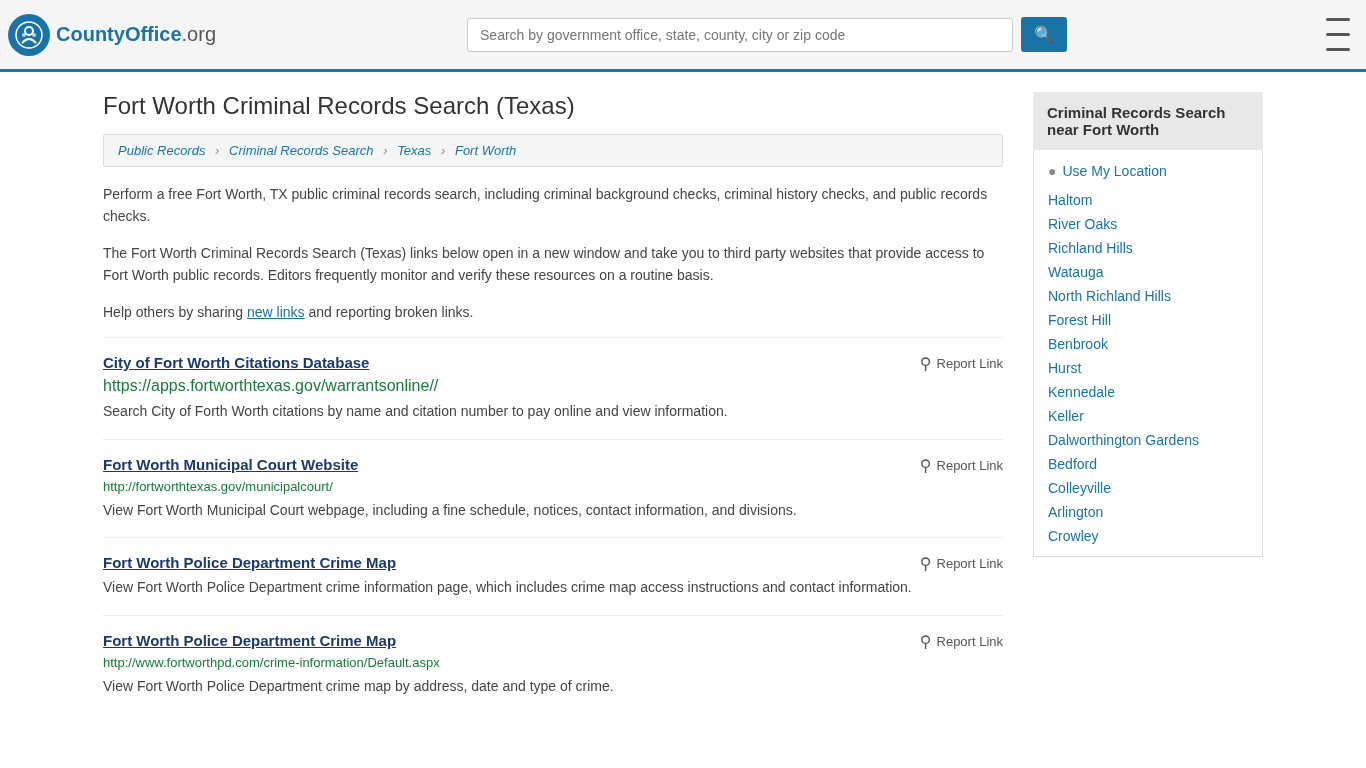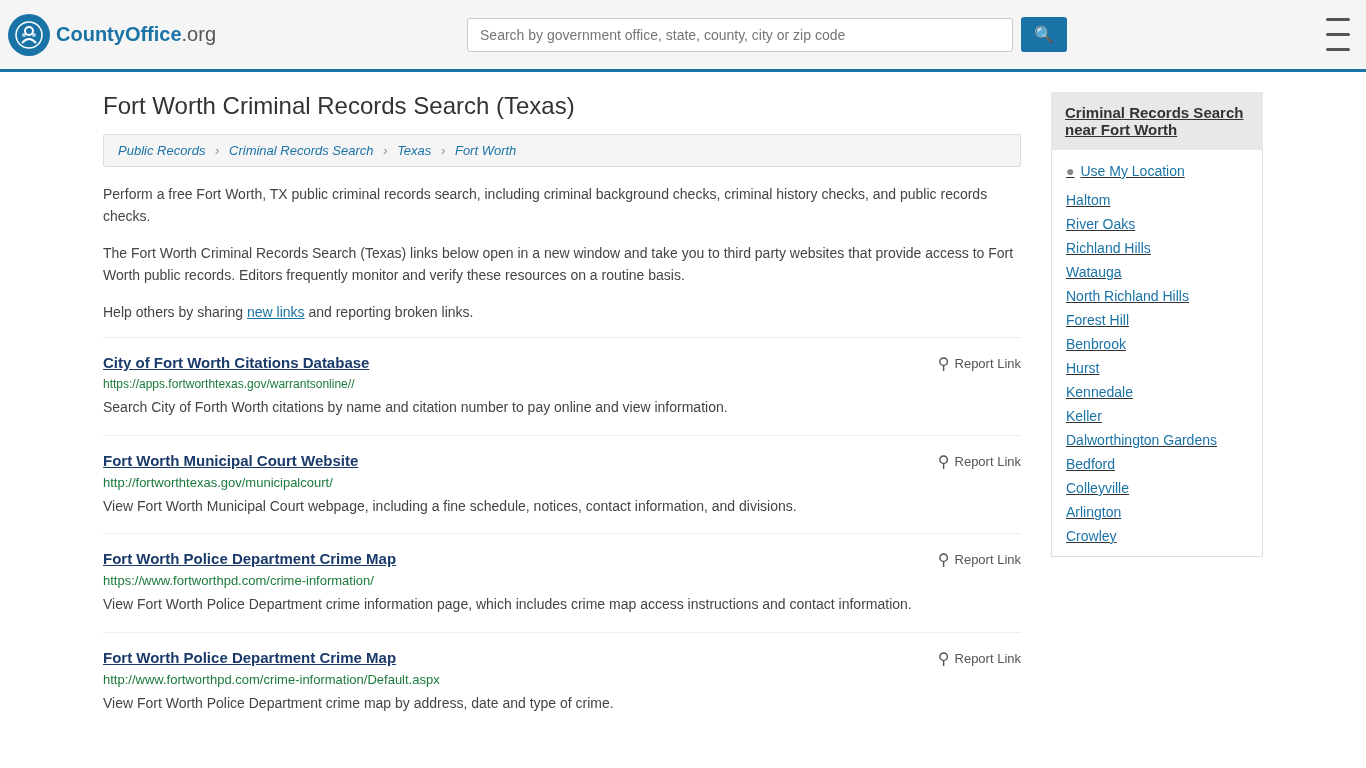--- a/index.html
+++ b/index.html
@@ -258,21 +258,21 @@
 
       <div class="listing">
         <div class="listing-header">
           <span class="listing-title">City of Fort Worth Citations Database</span>
           <div class="report-link">
             <span style="font-size:16px;">⚲</span>
             <span>Report Link</span>
           </div>
         </div>
         <div>
-            <a class="listing-url" href="#" style="color:#1a7a3a;font-size:12px;text-decoration:none;display:block;margin-bottom:6px;">https://apps.fortworthtexas.gov/warrantsonline//</a>
+            <a class="listing-url" href="#" style="color:#1a7a3a;font-size:16px;text-decoration:none;display:block;margin-bottom:6px;">https://apps.fortworthtexas.gov/warrantsonline//</a>
           </div>
         <p class="listing-desc">Search City of Forth Worth citations by name and citation number to pay online and view information.</p>
       </div>
 
       <div class="listing">
         <div class="listing-header">
           <span class="listing-title">Fort Worth Municipal Court Website</span>
           <div class="report-link">
             <span style="font-size:16px;">⚲</span>
             <span>Report Link</span>
@@ -285,44 +285,41 @@
       </div>
 
       <div class="listing">
         <div class="listing-header">
           <span class="listing-title">Fort Worth Police Department Crime Map</span>
           <div class="report-link">
             <span style="font-size:16px;">⚲</span>
             <span>Report Link</span>
           </div>
         </div>
-        <div>
-            <a class="listing-url" href="#" style="color:#1a7a3a;font-size:13px;text-decoration:none;display:block;margin-bottom:6px;">https://www.fortworthpd.com/crime-information/</a>
-          </div>
         <p class="listing-desc">View Fort Worth Police Department crime information page, which includes crime map access instructions and contact information.</p>
       </div>
 
       <div class="listing">
         <div class="listing-header">
           <span class="listing-title">Fort Worth Police Department Crime Map</span>
           <div class="report-link">
             <span style="font-size:16px;">⚲</span>
             <span>Report Link</span>
           </div>
         </div>
         <div>
             <a class="listing-url" href="#" style="color:#1a7a3a;font-size:13px;text-decoration:none;display:block;margin-bottom:6px;">http://www.fortworthpd.com/crime-information/Default.aspx</a>
           </div>
         <p class="listing-desc">View Fort Worth Police Department crime map by address, date and type of crime.</p>
       </div>
 
     </div>
   </div>
 
-  <div id="sidebar" style="width:212px;flex-shrink:0;text-decoration:underline;">
+  <div id="sidebar" style="width:230px;flex-shrink:0;">
     <div id="sidebar-header" style="background:#e8e8e8;padding:12px 14px;font-size:15px;font-weight:bold;color:#333;">
       <span>Criminal Records Search near Fort Worth</span>
     </div>
     <div id="sidebar-content" style="border:1px solid #ddd;border-top:none;padding:8px 14px;">
 
       <div class="sidebar-location">
         <span style="color:#888;">●</span>
         <span style="color:#1a73a7;">Use My Location</span>
       </div>
 

